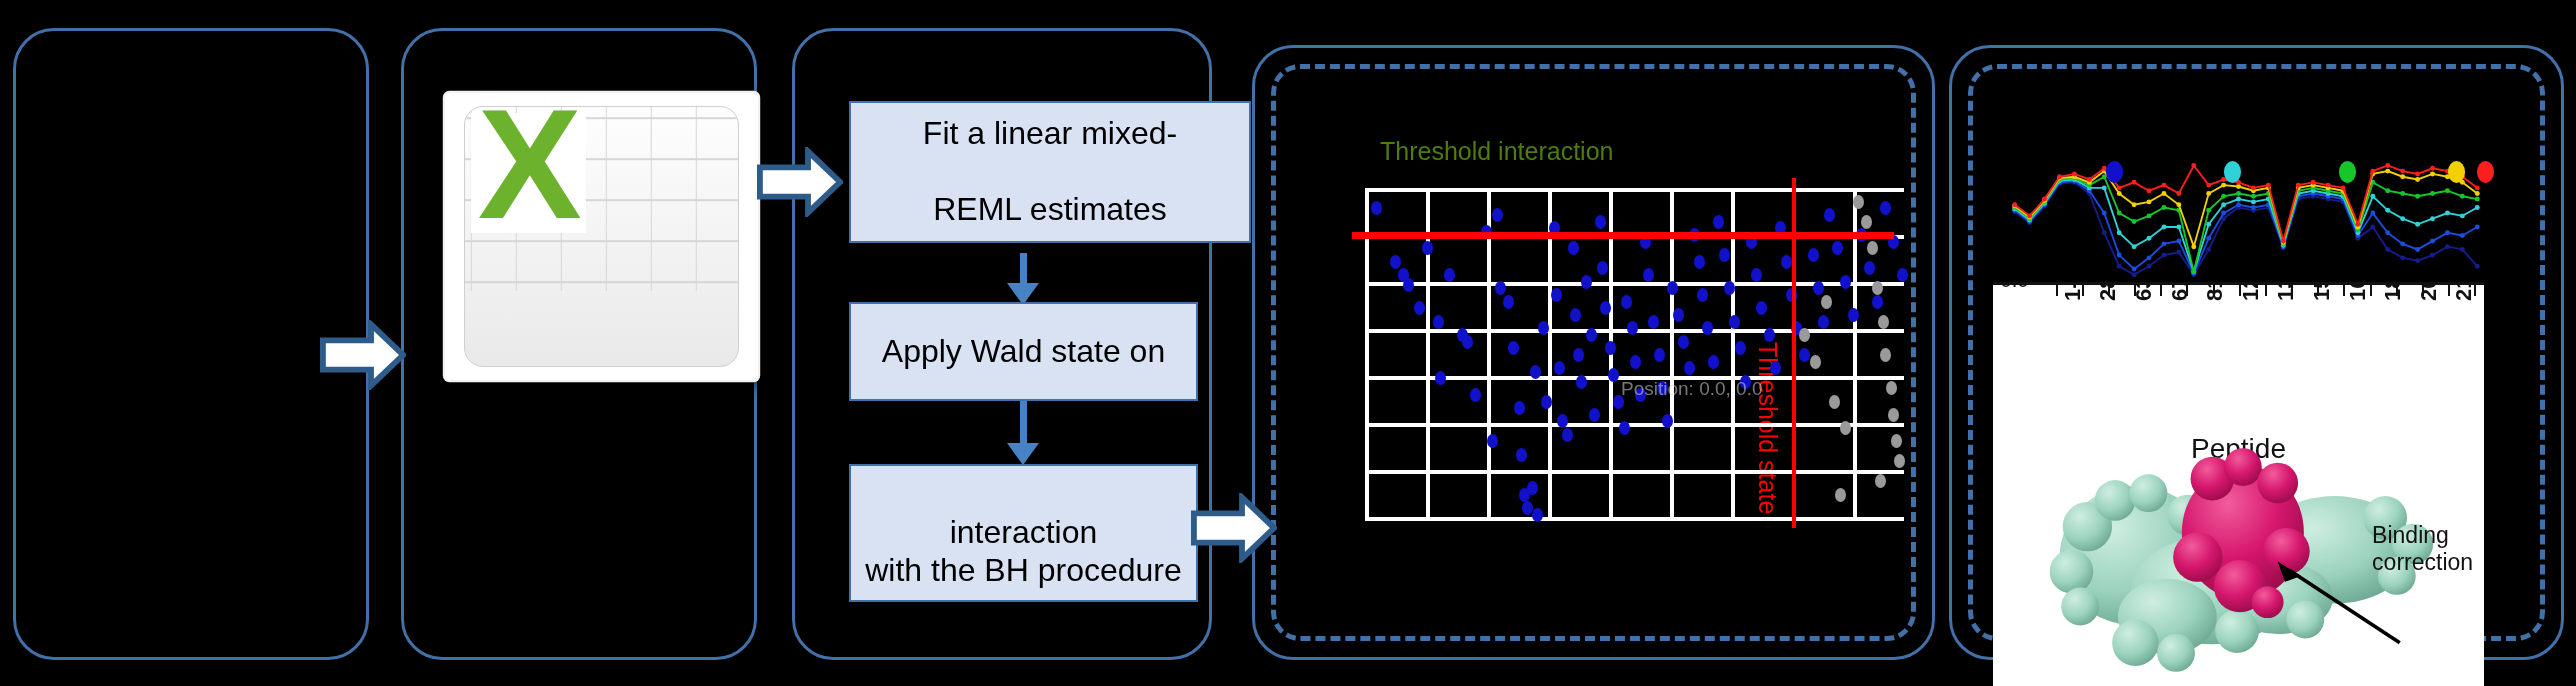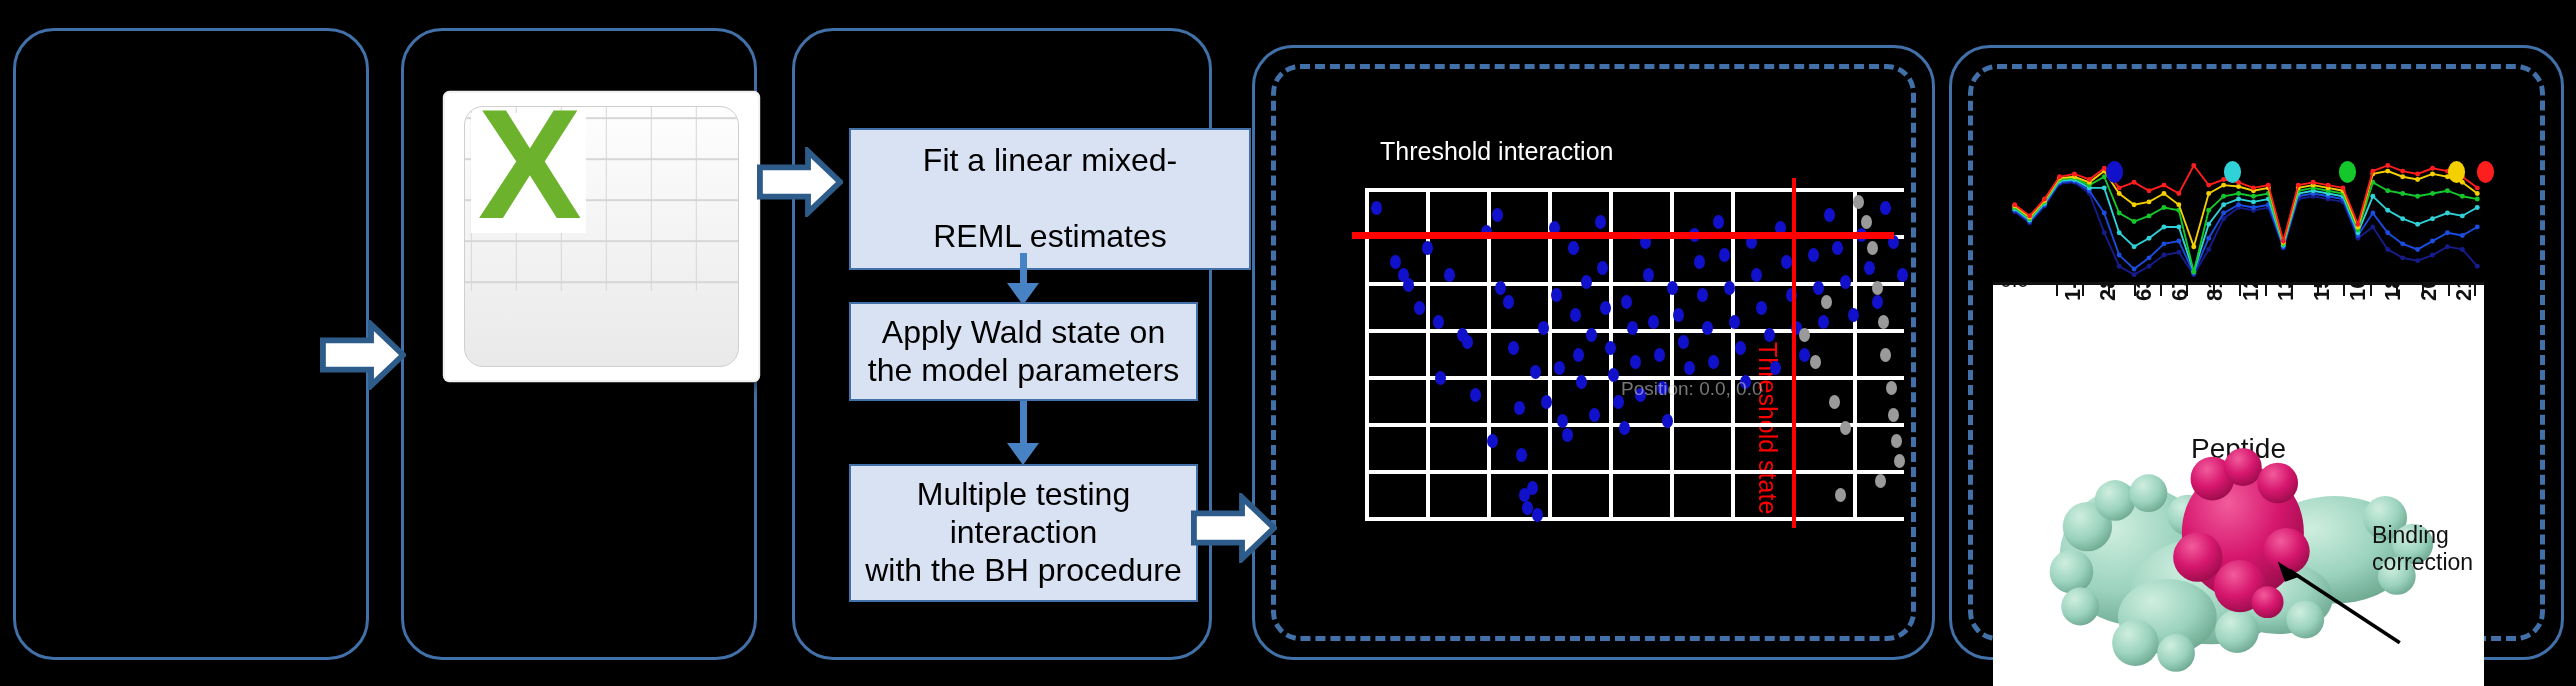--- a/index.html
+++ b/index.html
@@ -38,21 +38,21 @@
   .csv-band{position:absolute;left:0;right:0;bottom:0;height:29%;
             background:linear-gradient(#6AAE2B,#4E8C1E);
             display:flex;align-items:center;justify-content:center;}
   .csv-band span{color:#fff;font-size:57px;font-weight:bold;letter-spacing:0.7px;
                  text-shadow:0 1.5px 1.5px rgba(0,0,0,.35);}
 
   
   .pbox{position:absolute;background:#D9E2F3;border:2.2px solid #4171A8;box-sizing:border-box;
         display:flex;align-items:center;justify-content:center;text-align:center;
         color:#000;font-size:32px;line-height:1.18;padding:4.4px 5.8px;}
-  #pbox-1{left:849px;top:128px;width:402px;height:142px;}
+  #pbox-1{left:849px;top:101px;width:402px;height:142px;}
   #pbox-2{left:849px;top:302px;width:349px;height:99px;}
   #pbox-3{left:849px;top:464px;width:349px;height:138px;}
   .pbox b{font-weight:normal;}
 
   
   .vconn{position:absolute;width:7.3px;background:#4682C4;}
   #vconn-1{left:1020px;top:253px;height:33px;}
   #vconn-2{left:1020px;top:401px;height:47px;}
   .vhead{position:absolute;width:0;height:0;border-left:16.7px solid transparent;
          border-right:16.7px solid transparent;border-top:22px solid #4682C4;}
@@ -70,21 +70,21 @@
   .volcano{position:absolute;left:1365px;top:188px;width:539px;height:333px;}
   .vgrid{position:absolute;inset:0;
     background-image:
       linear-gradient(to right,#ffffff 3.6px,transparent 3.6px),
       linear-gradient(to bottom,#ffffff 3.6px,transparent 3.6px);
     background-size:61px 47px;background-position:0 0;}
   .vaxis-b{position:absolute;left:0;right:0;bottom:0;height:3.6px;background:#fff;}
   .vaxis-l{position:absolute;left:0;top:0;bottom:0;width:3.6px;background:#fff;}
   .thresh-h{position:absolute;left:-13px;right:10.2px;top:44px;height:6.5px;background:#FF0000;}
   .thresh-v{position:absolute;top:-10.2px;bottom:-7.3px;left:427px;width:4.4px;background:#FF0000;}
-  .thr-lab-top{position:absolute;left:1380px;top:137px;color:#ffffff;font-size:25px;
+  .thr-lab-top{position:absolute;left:1380px;top:137px;color:#4d7c0f;font-size:25px;
                font-family:"Liberation Sans",sans-serif;white-space:nowrap;}
   .thr-lab-side{position:absolute;left:1782px;top:342px;color:#FF0000;font-size:25px;
                 white-space:nowrap;transform:rotate(90deg);transform-origin:left top;}
   .pt{position:absolute;width:11px;height:14px;border-radius:50%;}
   .pt.b{background:#1111CC;}
   .pt.g{background:#9A9A9A;}
   .pos-note{position:absolute;left:1621px;top:378px;color:#d8d8d8;font-size:19px;opacity:.55;white-space:nowrap;}
 
   
   .peptide-chart{position:absolute;left:2006px;top:154px;width:480px;height:125px;}
@@ -127,30 +127,29 @@
       <b>REML</b><span> estimates</span>
     </div>
   </div>
 
   <div class="vconn" id="vconn-1"></div>
   <div class="vhead" id="vhead-1"></div>
 
   <div class="pbox" id="pbox-2">
     <div>
       <span>Apply </span><b>Wald state</b><span> on</span><br>
-      <span>the model parameters</span>
     </div>
   </div>
 
   <div class="vconn" id="vconn-2"></div>
   <div class="vhead" id="vhead-2"></div>
 
   <div class="pbox" id="pbox-3">
     <div>
-      <span>Multiple testing</span><br>
+      <br>
       <span>interaction</span><br>
       <span>with the </span><b>BH</b><span> procedure</span>
     </div>
   </div>
 
   <div class="panel dashed-inner" id="panel-volcano"></div>
 
   <div class="thr-lab-top">Threshold interaction</div>
   <div class="thr-lab-side">Threshold state</div>
 

